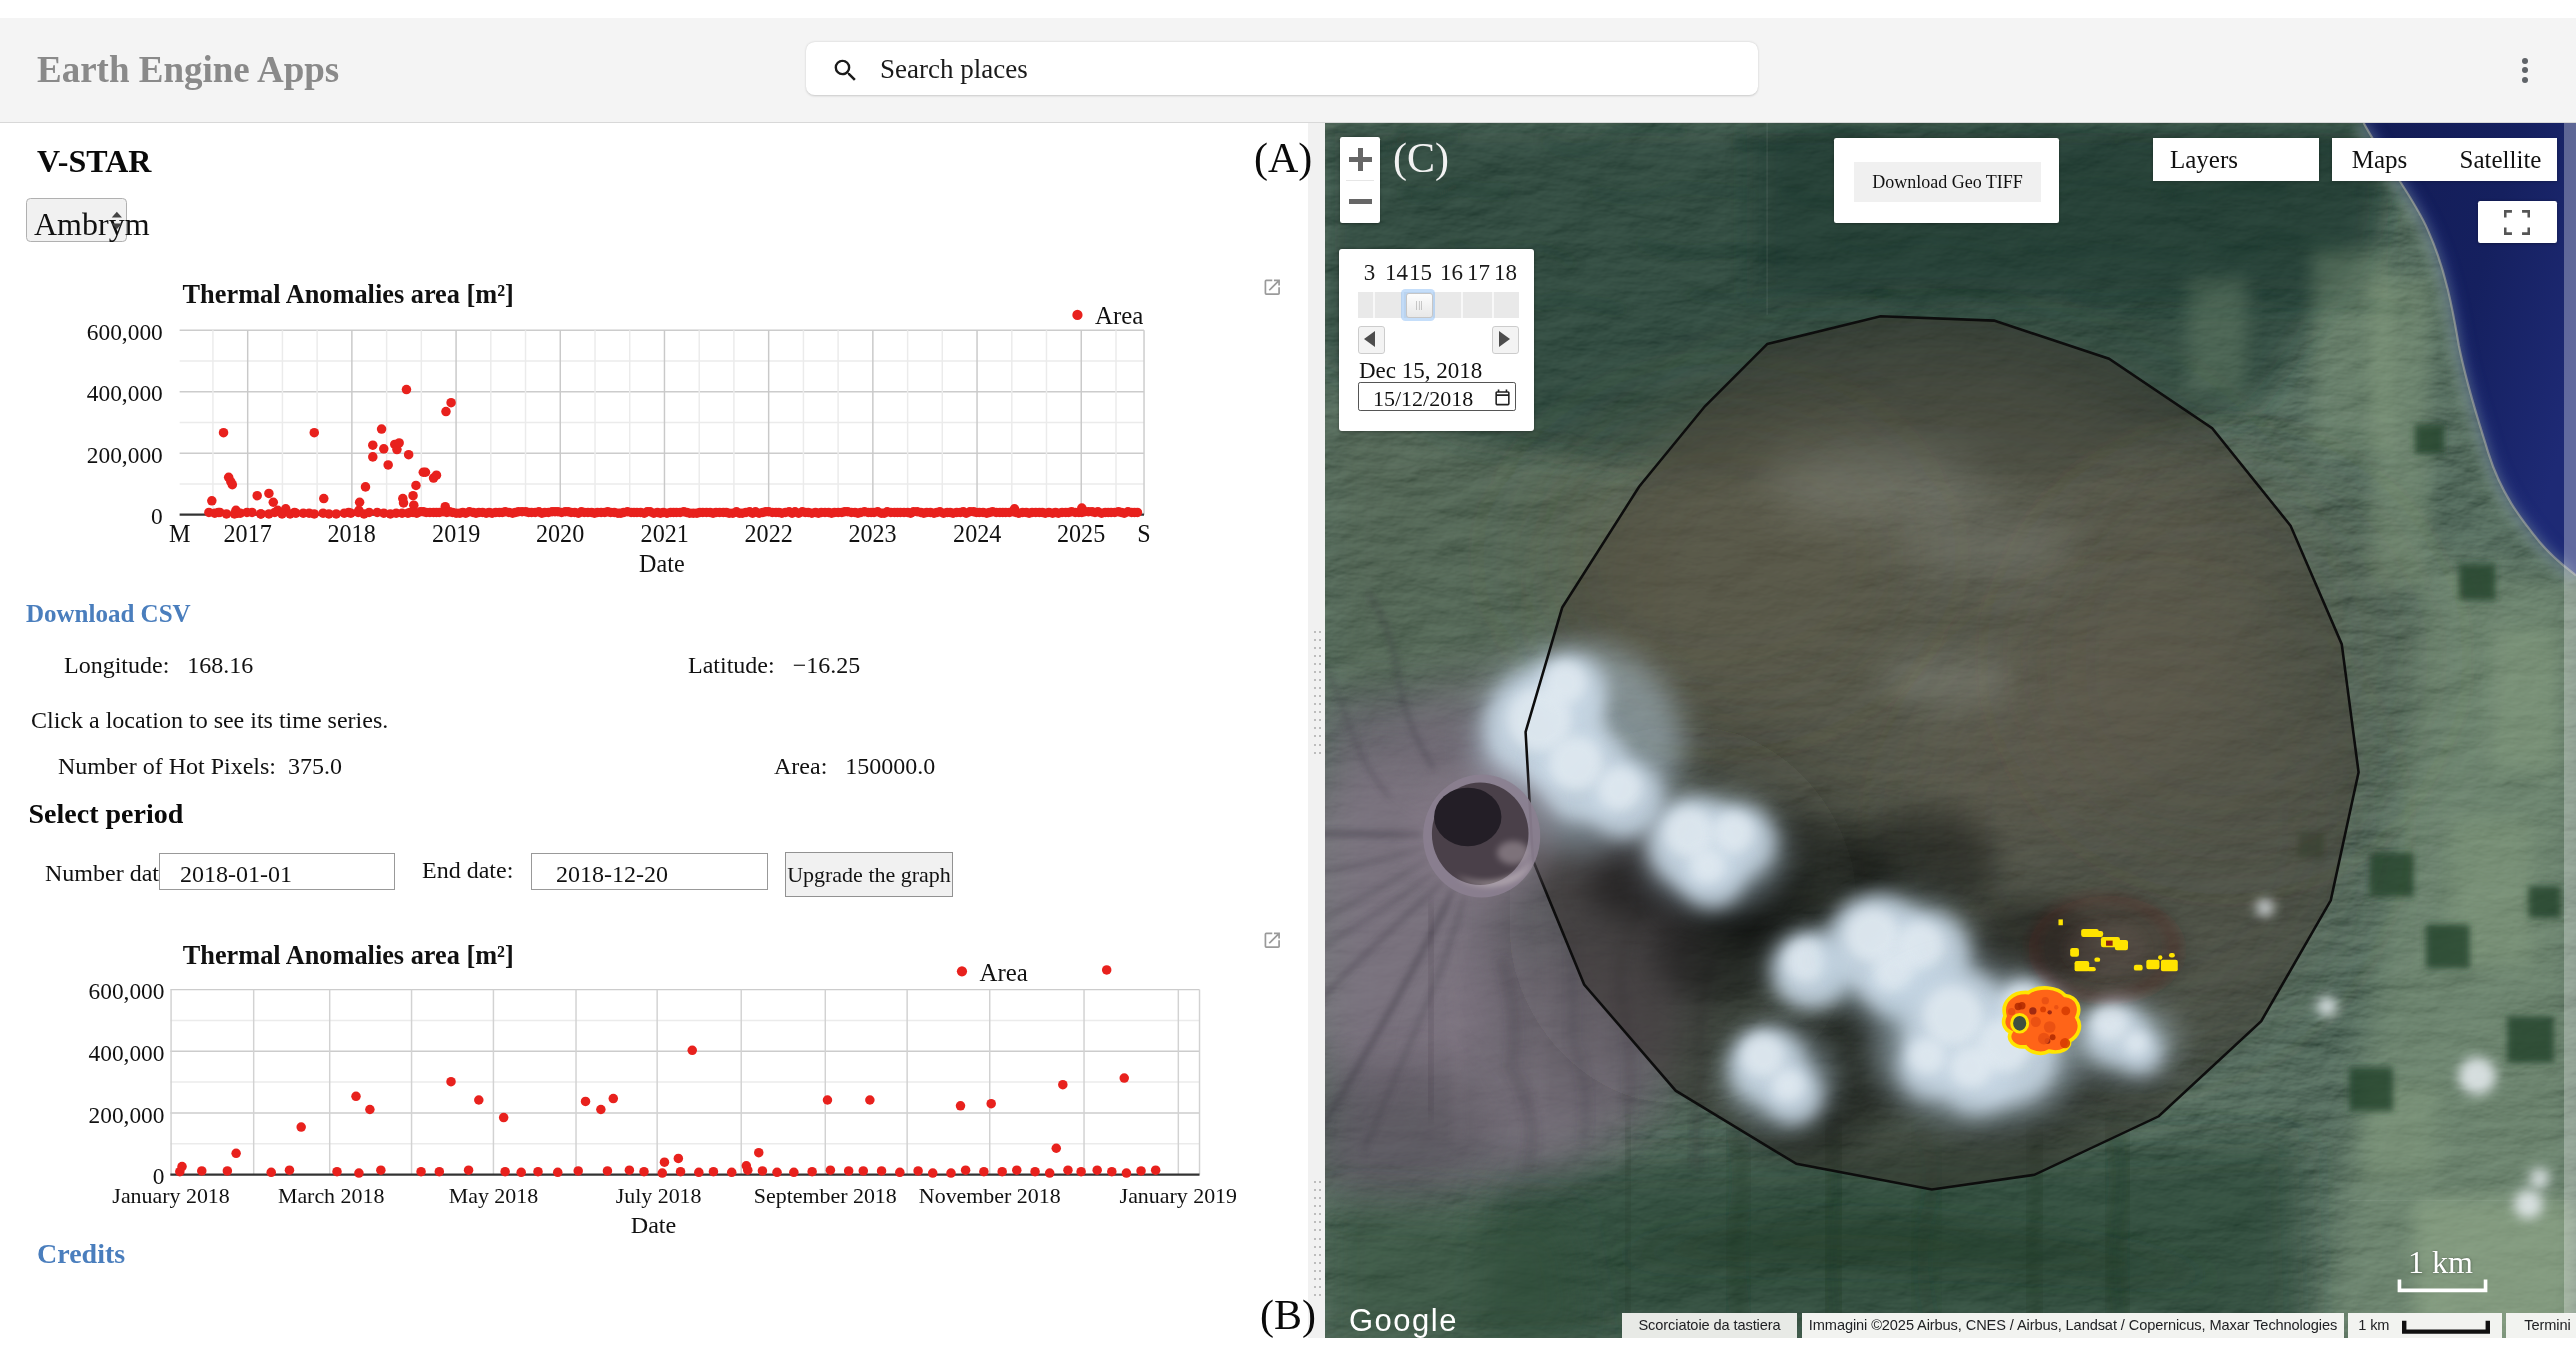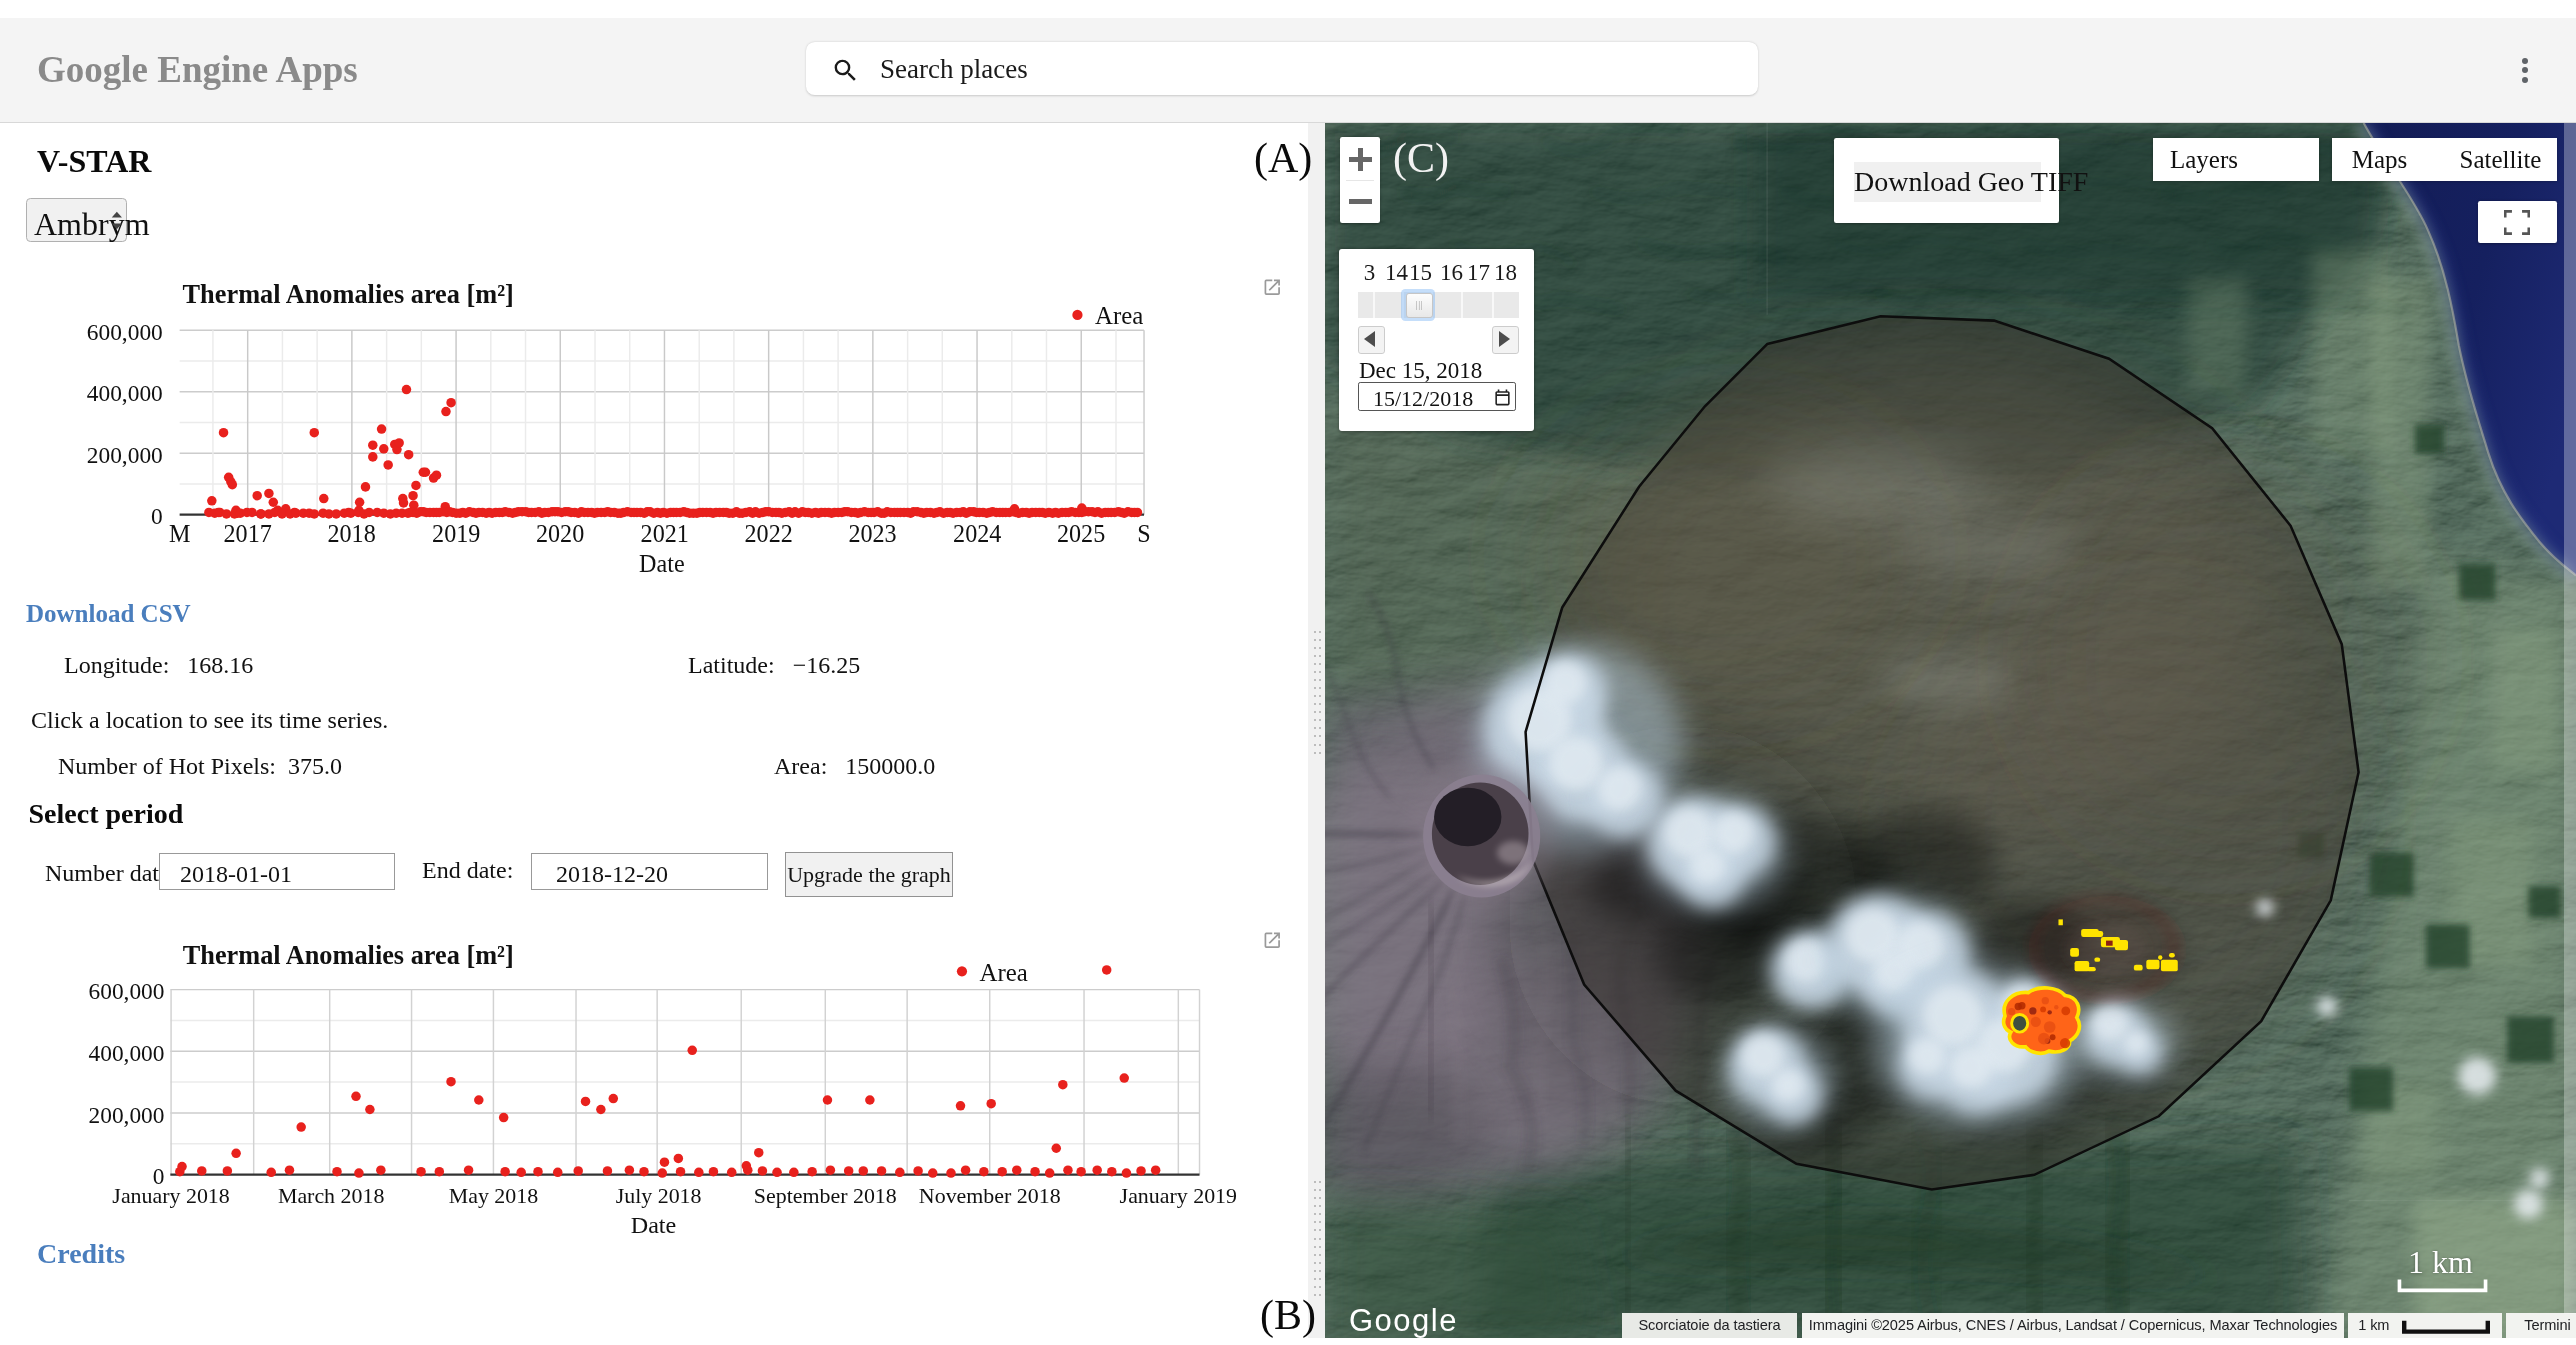--- a/index.html
+++ b/index.html
@@ -1,20 +1,20 @@
 <!DOCTYPE html>
 <html style="font-size:11.7px"><head><meta charset="utf-8">
 <style>
 html,body{margin:0;padding:0;width:2576px;height:1345px;overflow:hidden;background:#fff;
 font-family:"Liberation Serif",serif;}
 </style></head>
 <body>
 <div style="position:absolute;left:0;top:0;width:2576px;height:17.6px;background:#fff;border-bottom:0.7px solid #ececec"></div>
 <div style="position:absolute;left:0;top:18.3px;width:2576px;height:104px;background:#f4f4f4;border-bottom:0.7px solid #d8d8d8"></div>
-<div style="position:absolute;left:37px;top:48px;font-size:37px;font-weight:bold;color:#8a8a8a">Google Engine Apps</div>
+<div style="position:absolute;left:37px;top:48px;font-size:37px;font-weight:bold;color:#8a8a8a">Earth Engine Apps</div>
 <div style="position:absolute;left:806px;top:42px;width:952px;height:53px;background:#fff;border-radius:8.8px;box-shadow:0 0.7px 2.2px rgba(0,0,0,0.18)"></div>
 <svg style="position:absolute;left:831px;top:56px" width="29" height="29" viewBox="0 0 24 24">
     <path fill="#1a1a1a" d="M15.5 14h-.79l-.28-.27A6.47 6.47 0 0 0 16 9.5 6.5 6.5 0 1 0 9.5 16c1.61 0 3.09-.59 4.23-1.57l.27.28v.79l5 4.99L20.49 19l-4.99-5zm-6 0C7 14 5 12 5 9.5S7 5 9.5 5 14 7 14 9.5 12 14 9.5 14z"></path>
   </svg>
 <div style="position:absolute;left:880px;top:54px;font-size:27px;color:#1a1a1a">Search places</div>
 <div style="position:absolute;left:2522px;top:58px;width:5.9px;height:5.9px;background:#5f6368;border-radius:50%"></div>
 <div style="position:absolute;left:2522px;top:67px;width:5.9px;height:5.9px;background:#5f6368;border-radius:50%"></div>
 <div style="position:absolute;left:2522px;top:77px;width:5.9px;height:5.9px;background:#5f6368;border-radius:50%"></div>
 <div style="position:absolute;left:0;top:123px;width:1308px;height:1222px;background:#fff"></div>
 <div style="position:absolute;left:1308px;top:123px;width:17px;height:1222px;background:#f1f1f1"></div>
@@ -289,21 +289,21 @@
 <div style="position:absolute;left:1364px;top:331px;width:0;height:0;border-top:8px solid transparent;border-bottom:8px solid transparent;border-right:11.7px solid #4d4d4d"></div>
 <div style="position:absolute;left:1492px;top:326px;width:25px;height:26px;background:#f3f3f3;border:0.7px solid #ccc;border-radius:2.9px"></div>
 <div style="position:absolute;left:1499px;top:331px;width:0;height:0;border-top:8px solid transparent;border-bottom:8px solid transparent;border-left:11.7px solid #4d4d4d"></div>
 <div style="position:absolute;left:1359px;top:358px;font-size:23px;color:#111;white-space:nowrap">Dec 15, 2018</div>
 <div style="position:absolute;left:1358px;top:382px;width:158px;height:29px;background:#fff;border:1.5px solid #555;border-radius:2.2px;box-sizing:border-box"></div>
 <div style="position:absolute;left:1373px;top:386px;font-size:22px;color:#111;white-space:nowrap">15/12/2018</div>
 <svg style="position:absolute;left:1493px;top:388px" width="19" height="19" viewBox="0 0 24 24">
     <path fill="#222" d="M19 4h-1V2h-2v2H8V2H6v2H5c-1.1 0-2 .9-2 2v14c0 1.1.9 2 2 2h14c1.1 0 2-.9 2-2V6c0-1.1-.9-2-2-2zm0 16H5V10h14v10zM5 8V6h14v2H5z"></path>
   </svg>
 <div style="position:absolute;left:1834px;top:138px;width:225px;height:85px;background:#fff;border-radius:2.2px;box-shadow:0 0.7px 2.9px rgba(0,0,0,.3)"></div>
-<div style="position:absolute;left:1854px;top:162px;width:187px;height:40px;background:#f0f0f0;font-size:28px;color:#111;text-align:center;line-height:40px;white-space:nowrap">Download Geo TIFF</div>
+<div style="position:absolute;left:1854px;top:162px;width:187px;height:40px;background:#f0f0f0;font-size:18px;color:#111;text-align:center;line-height:40px;white-space:nowrap">Download Geo TIFF</div>
 <div style="position:absolute;left:2153px;top:138px;width:166px;height:43px;background:#fff;box-shadow:0 0.7px 2.9px rgba(0,0,0,.3);font-size:25px;color:#111;line-height:43px;padding-left:17px;box-sizing:border-box">Layers</div>
 <div style="position:absolute;left:2332px;top:138px;width:225px;height:43px;background:#fff;box-shadow:0 0.7px 2.9px rgba(0,0,0,.3)"></div>
 <div style="position:absolute;left:2332px;top:138px;width:95px;height:43px;font-size:25px;color:#111;text-align:center;line-height:43px">Maps</div>
 <div style="position:absolute;left:2444px;top:138px;width:113px;height:43px;font-size:25px;color:#111;text-align:center;line-height:43px">Satellite</div>
 <div style="position:absolute;left:2478px;top:201px;width:79px;height:42px;background:#fff;border-radius:2.2px;box-shadow:0 0.7px 2.9px rgba(0,0,0,.3)"></div>
 <svg style="position:absolute;left:2504px;top:210px" width="26" height="25" viewBox="0 0 36 34">
     <path d="M1,10 V1 H11 M25,1 H35 V10 M35,24 V33 H25 M11,33 H1 V24" stroke="#555" stroke-width="5" fill="none"></path>
   </svg>
 <div style="position:absolute;left:2393px;top:1244px;width:95px;text-align:center;font-size:32px;color:#fff;text-shadow:0 0 2.9px rgba(0,0,0,.4)">1 km</div>
 <svg style="position:absolute;left:2397px;top:1278px" width="91" height="14.6" viewBox="0 0 124 20">

